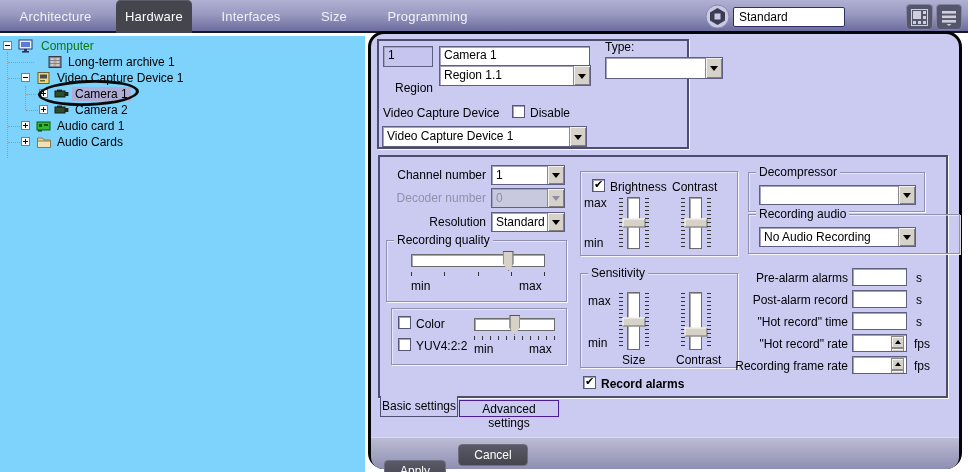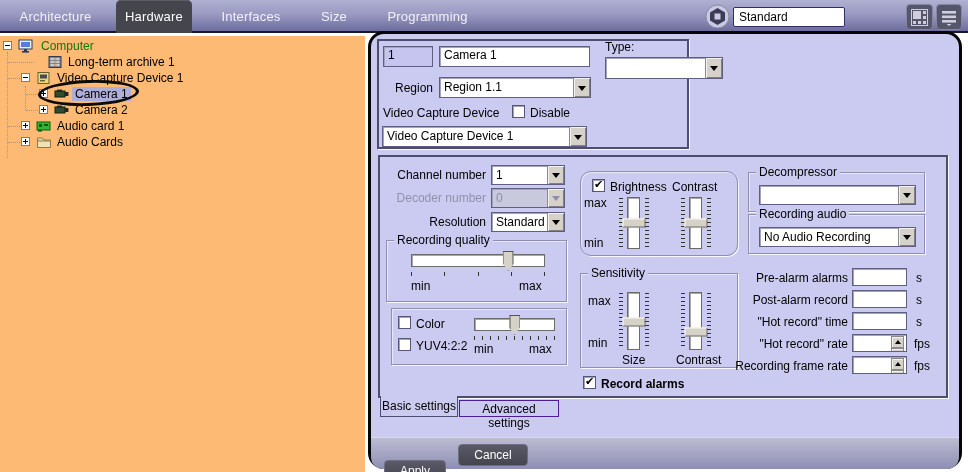--- a/index.html
+++ b/index.html
@@ -28,21 +28,21 @@
     background:#fff; border:1px solid #2e2e66; border-radius:2px;
     font-family:"Liberation Sans", sans-serif; font-size:12px; padding:0 5px; color:#000;
   }
   .iconbtn {
     position:absolute; top:4px; width:27px; height:26px; background:#55556c;
     border:1px solid #8585a0; border-radius:4px;
     display:flex; align-items:center; justify-content:center; cursor:pointer;
   }
   #logo-circle { position:absolute; left:705px; top:4px; width:25px; height:25px; }
   
-  #tree { position:absolute; left:0; top:36px; width:365px; height:436px; background:#fdba74; }
+  #tree { position:absolute; left:0; top:36px; width:365px; height:436px; background:#7dd3fc; }
   .trow { position:absolute; left:0; height:16px; width:360px; }
   .trow .tlabel { position:absolute; top:1px; white-space:nowrap; padding:0 3px; }
   .trow .tlabel.green { color:#0a7a0a; }
   .trow .tlabel.sel { background:#aeaed6; color:#000; }
   .exp {
     position:absolute; width:9px; height:9px; top:3px; background:#fff;
     border:1px solid #7d7d7d;
   }
   .exp::before { content:''; position:absolute; left:1px; top:3px; width:5px; height:1px; background:#000; }
   .exp.plus::after { content:''; position:absolute; left:3px; top:1px; width:1px; height:5px; background:#000; }
@@ -274,21 +274,21 @@
     </div>
   </div>
   <div id="annotation-ellipse"></div>
 
   <div id="panel">
 
     <div class="boxed" style="left:6px;top:5px;width:312px;height:110px;">
       <div class="tfield lav" style="left:4px;top:5px;width:50px;height:21px;">1</div>
       <div class="tfield" style="left:60px;top:5px;width:151px;height:21px;">Camera 1</div>
       <div class="lbl right" style="left:8px;top:40px;width:46px;">Region</div>
-      <div class="combo" style="left:60px;top:36px;width:152px;height:21px;">
+      <div class="combo" style="left:60px;top:24px;width:152px;height:21px;">
         <span class="val">Region 1.1</span>
           <span class="cbtn"></span>
       </div>
       <div class="lbl" style="left:4px;top:65px;">Video Capture Device</div>
       <span class="cb" style="left:133px;top:64px;"></span>
       <div class="lbl" style="left:151px;top:65px;">Disable</div>
       <div class="combo" style="left:3px;top:85px;width:205px;height:21px;">
         <span class="val">Video Capture Device 1</span>
           <span class="cbtn"></span>
       </div>
@@ -340,21 +340,21 @@
         <span class="cb" style="left:6px;top:29px;"></span>
         <div class="lbl" style="left:24px;top:30px;">YUV4:2:2</div>
         <div class="htrack" style="left:82px;top:9px;width:81px;">
           <span class="hthumb" style="left: 50%;"></span>
         </div>
         <div class="hruler" style="left:82px;top:27px;width:81px;"></div>
         <div class="lbl" style="left:82px;top:33px;">min</div>
         <div class="lbl" style="left:137px;top:33px;">max</div>
       </div>
 
-      <div class="group" style="left:200px;top:14px;width:158px;height:85px;border-radius:11px;">
+      <div class="group" style="left:200px;top:14px;width:158px;height:85px;">
         <span class="cb on" style="left:11px;top:7px;"></span>
         <div class="lbl" style="left:29px;top:8px;">Brightness</div>
         <div class="lbl" style="left:91px;top:8px;">Contrast</div>
         <div class="lbl" style="left:3px;top:24px;">max</div>
         <div class="lbl" style="left:3px;top:64px;">min</div>
         <div class="vticks" style="left:38px;top:26px;height:50px;"></div>
         <div class="vtrack" style="left:46px;top:25px;height:52px;">
           <span class="vthumb" style="top: 50%;"></span>
         </div>
         <div class="vticks" style="left:64px;top:26px;height:50px;"></div>
@@ -386,21 +386,21 @@
       <span class="cb on" style="left:203px;top:219px;"></span>
       <div class="lbl" style="left:221px;top:220px;font-weight:bold;">Record alarms</div>
 
       <div class="group" style="left:368px;top:15px;width:177px;height:40px;">
         <span class="legend">Decompressor</span>
         <div class="combo" style="left:10px;top:12px;width:157px;height:20px;">
           <span class="val"></span>
             <span class="cbtn"></span>
         </div>
       </div>
-      <div class="group" style="left:368px;top:57px;width:177px;height:40px;">
+      <div class="group" style="left:368px;top:57px;width:212px;height:40px;">
         <span class="legend">Recording audio</span>
         <div class="combo" style="left:10px;top:12px;width:157px;height:20px;">
           <span class="val">No Audio Recording</span>
             <span class="cbtn"></span>
         </div>
       </div>
 
       <div class="lbl right" style="left:338px;top:114px;width:130px;">Pre-alarm alarms</div>
       <div class="tfield" style="left:472px;top:111px;width:55px;height:18px;"></div>
       <div class="lbl" style="left:536px;top:114px;">s</div>

